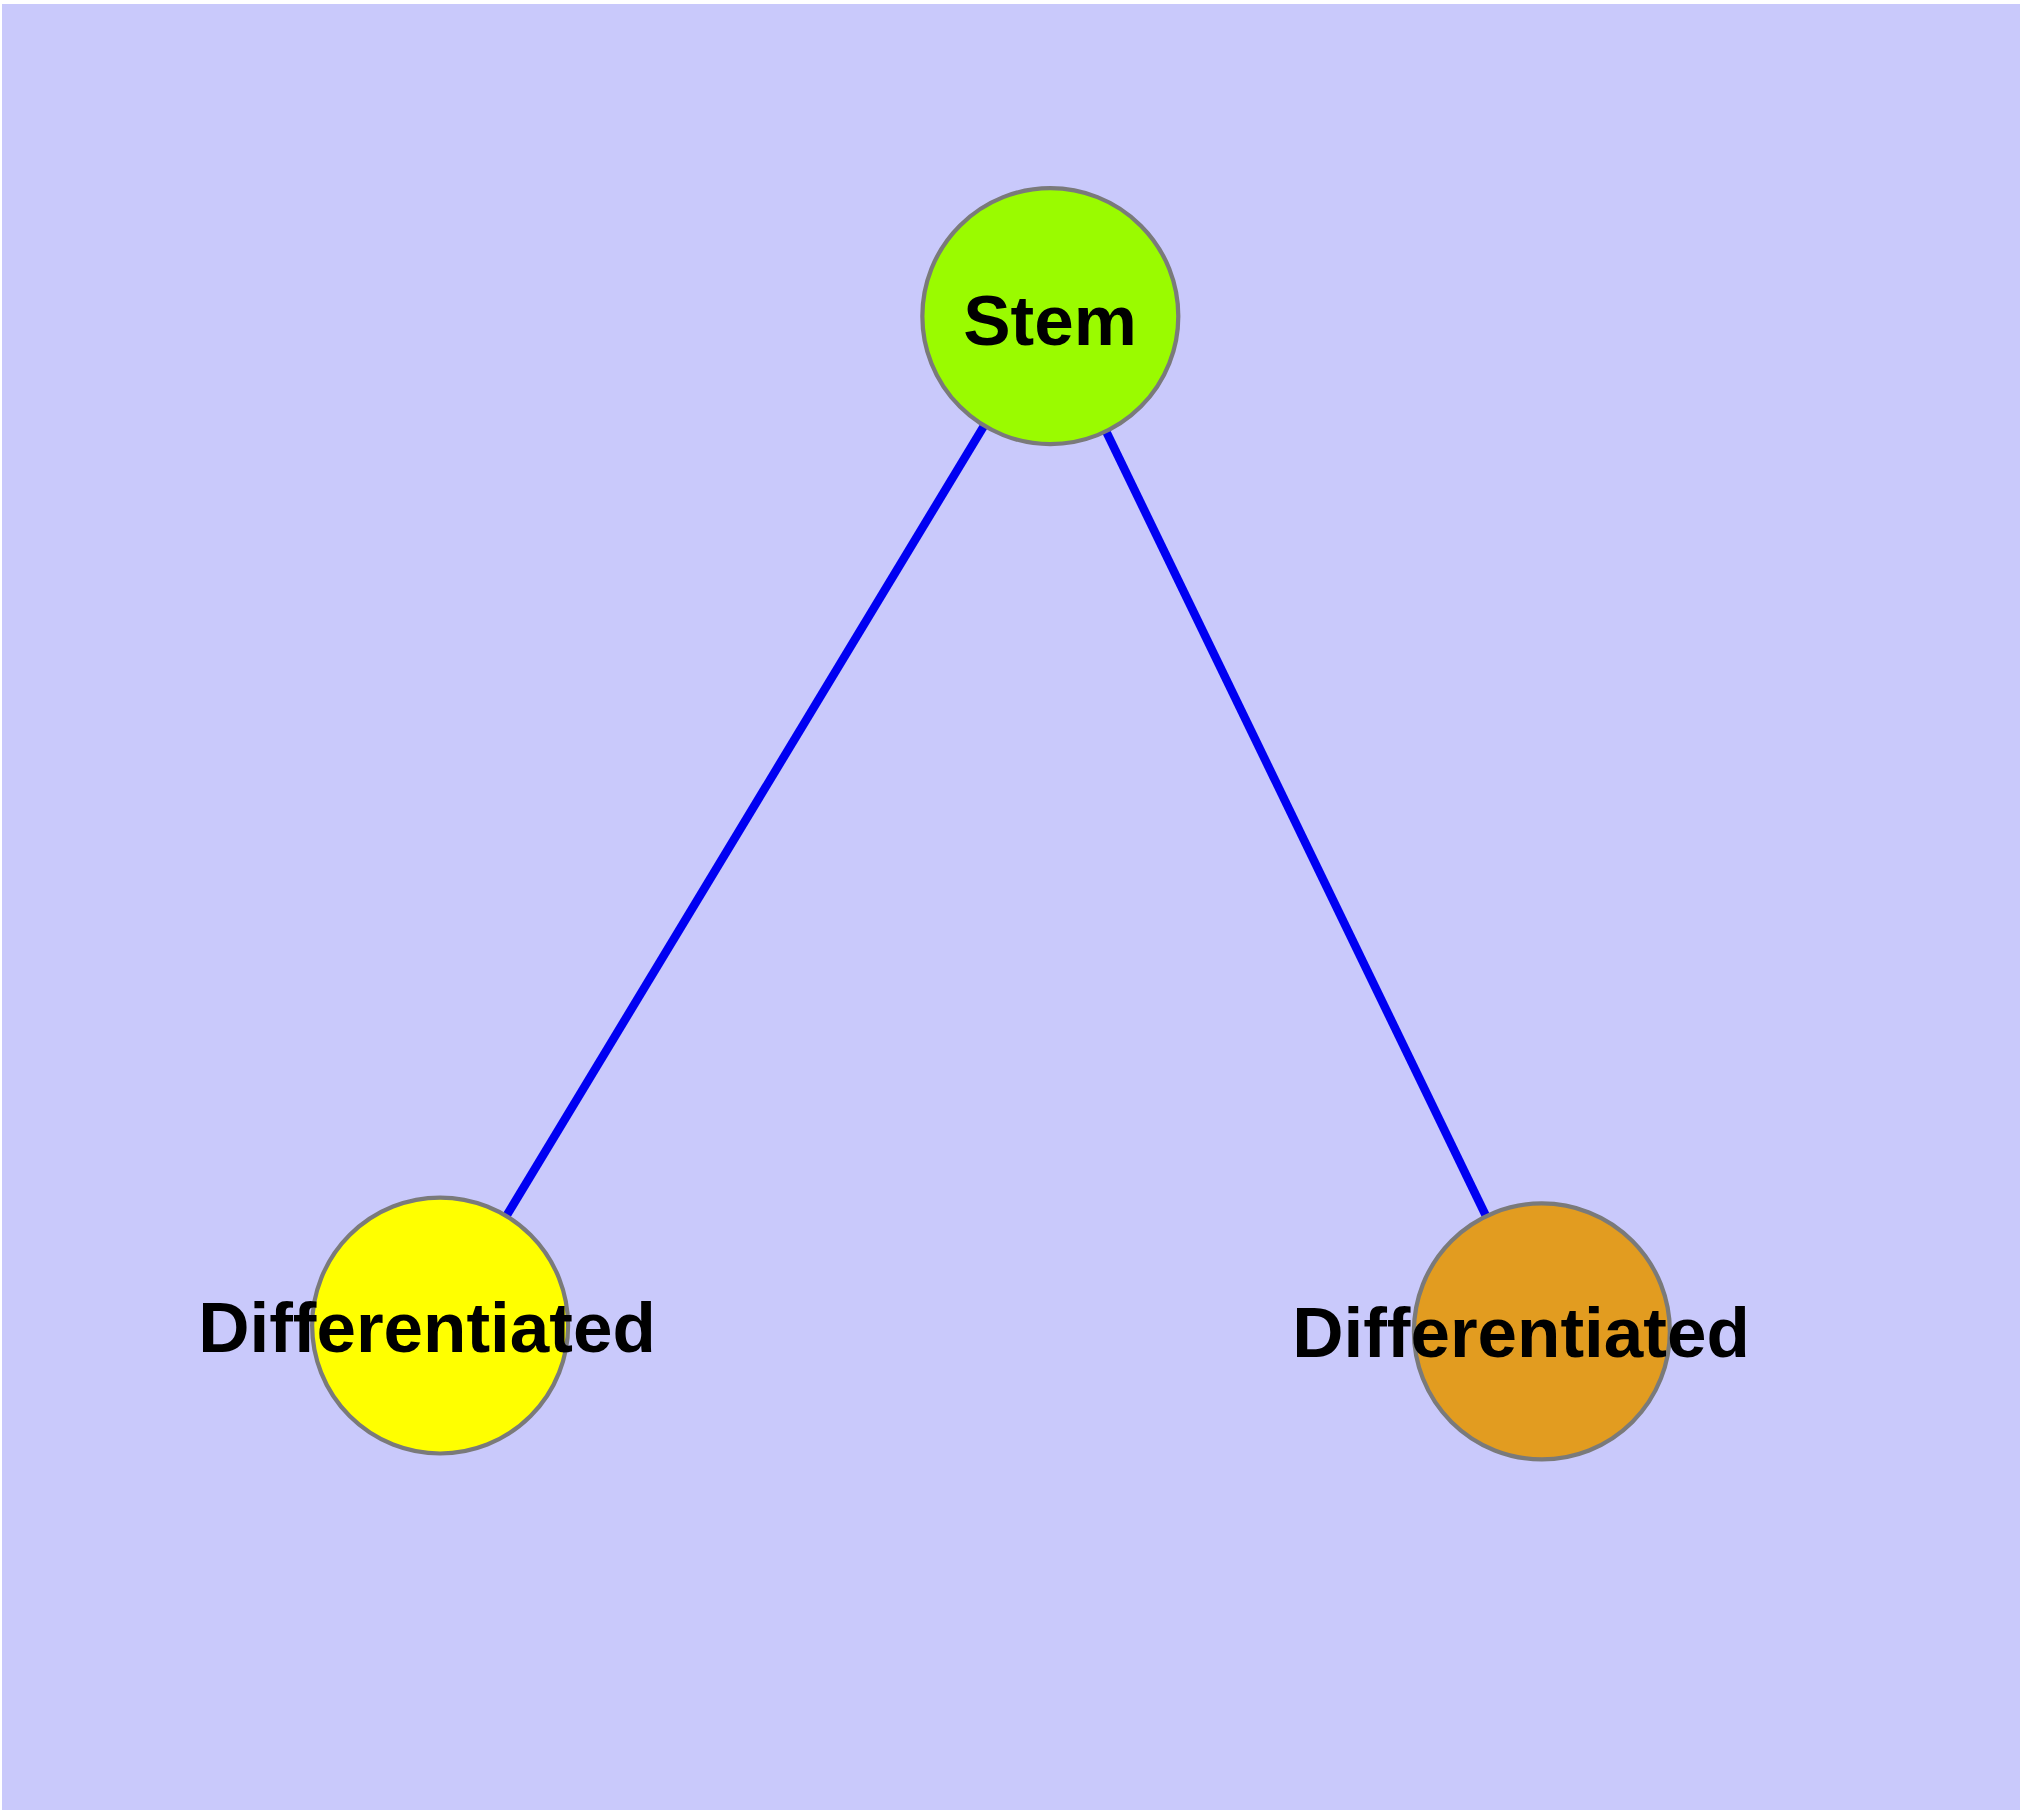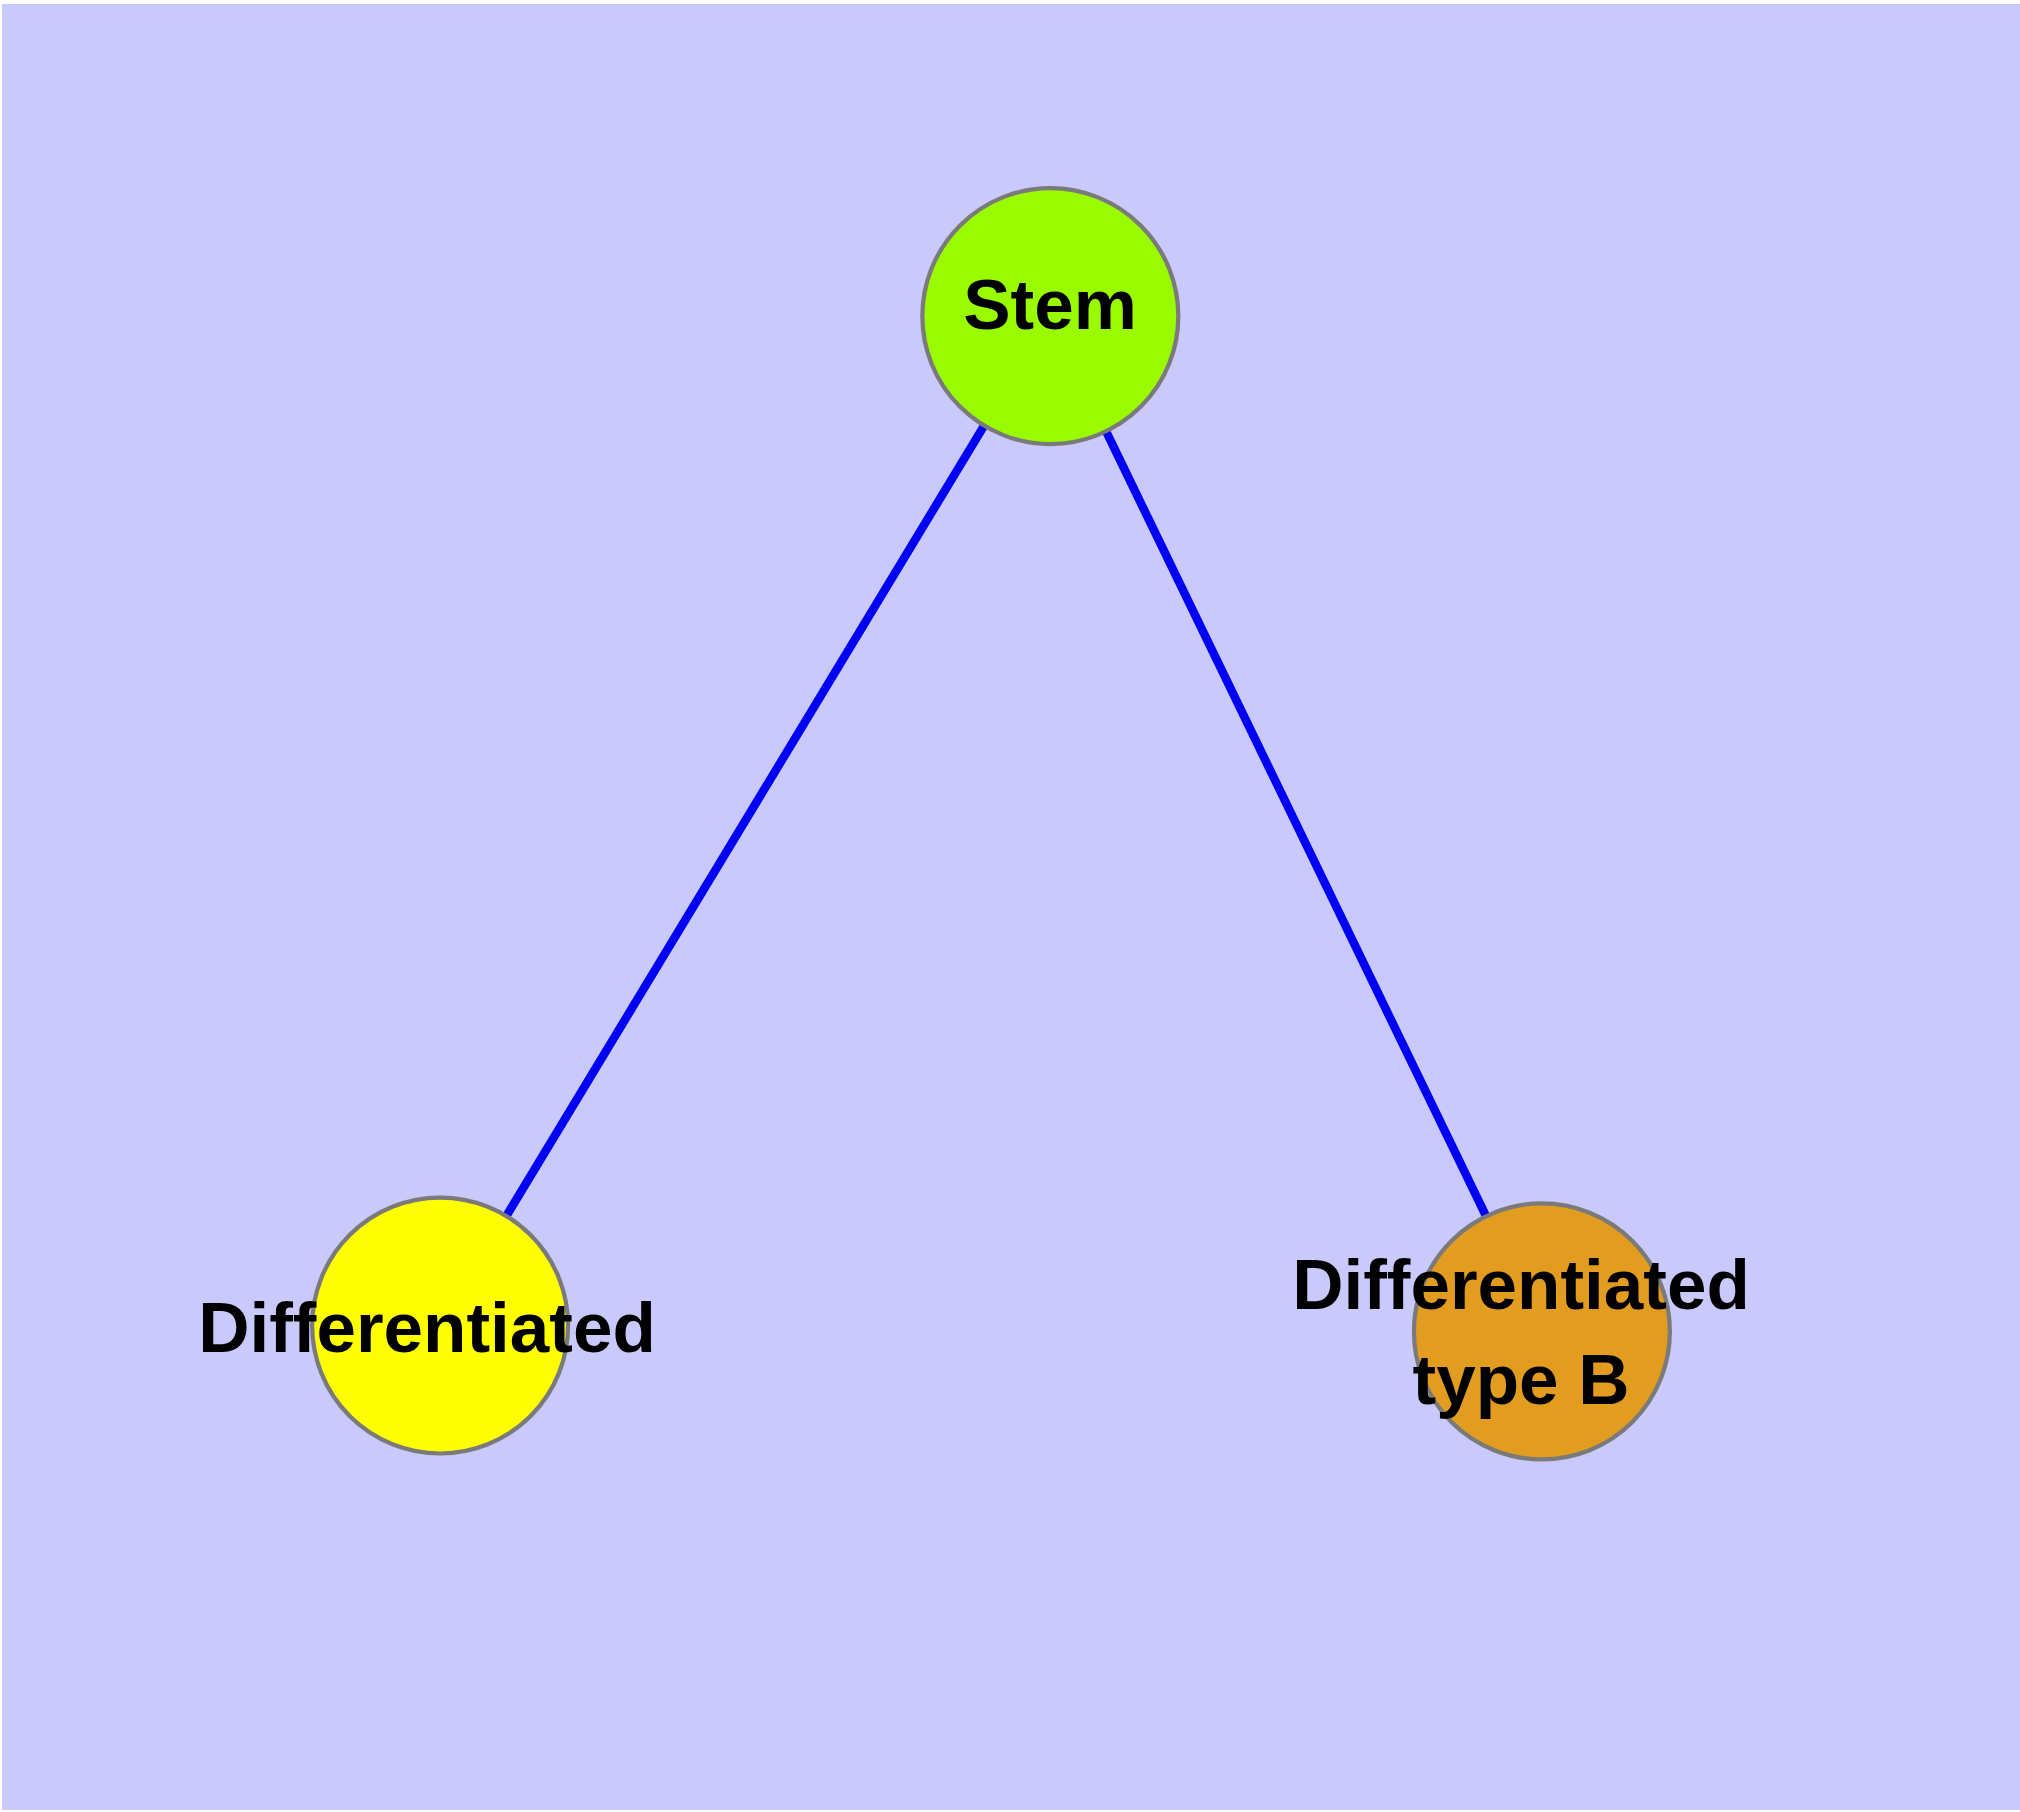--- a/index.html
+++ b/index.html
@@ -58,24 +58,23 @@
   <svg class="graph" viewBox="0 0 2384 2138">
 
     <line class="edge" x1="1239" y1="373" x2="519" y2="1564" stroke="#0000F2"></line>
     <line class="edge" x1="1239" y1="373" x2="1819" y2="1571" stroke="#0000F2"></line>
 
     <circle class="node-circle" cx="1239" cy="373" r="151" stroke="#7A7A7A" fill="#9AFB00"></circle>
     <circle class="node-circle" cx="519" cy="1564" r="151" stroke="#7A7A7A" fill="#FFFF00"></circle>
     <circle class="node-circle" cx="1819" cy="1571" r="151" stroke="#7A7A7A" fill="#E29C20"></circle>
   </svg>
 
-  <div class="node-label" style="left:1050px; top:304px;">Stem</div>
+  <div class="node-label" style="left:1050px; top:320px;">Stem</div>
 
   <div class="node-label" style="left:427px; top:1327px;">
     <span>Differentiated</span><br>
   </div>
 
   <div class="node-label" style="left:1521px; top:1332px;">
     <span>Differentiated</span><br>
-    <span>type B</span>
   </div>
 </div>
 
 
 </body></html>

